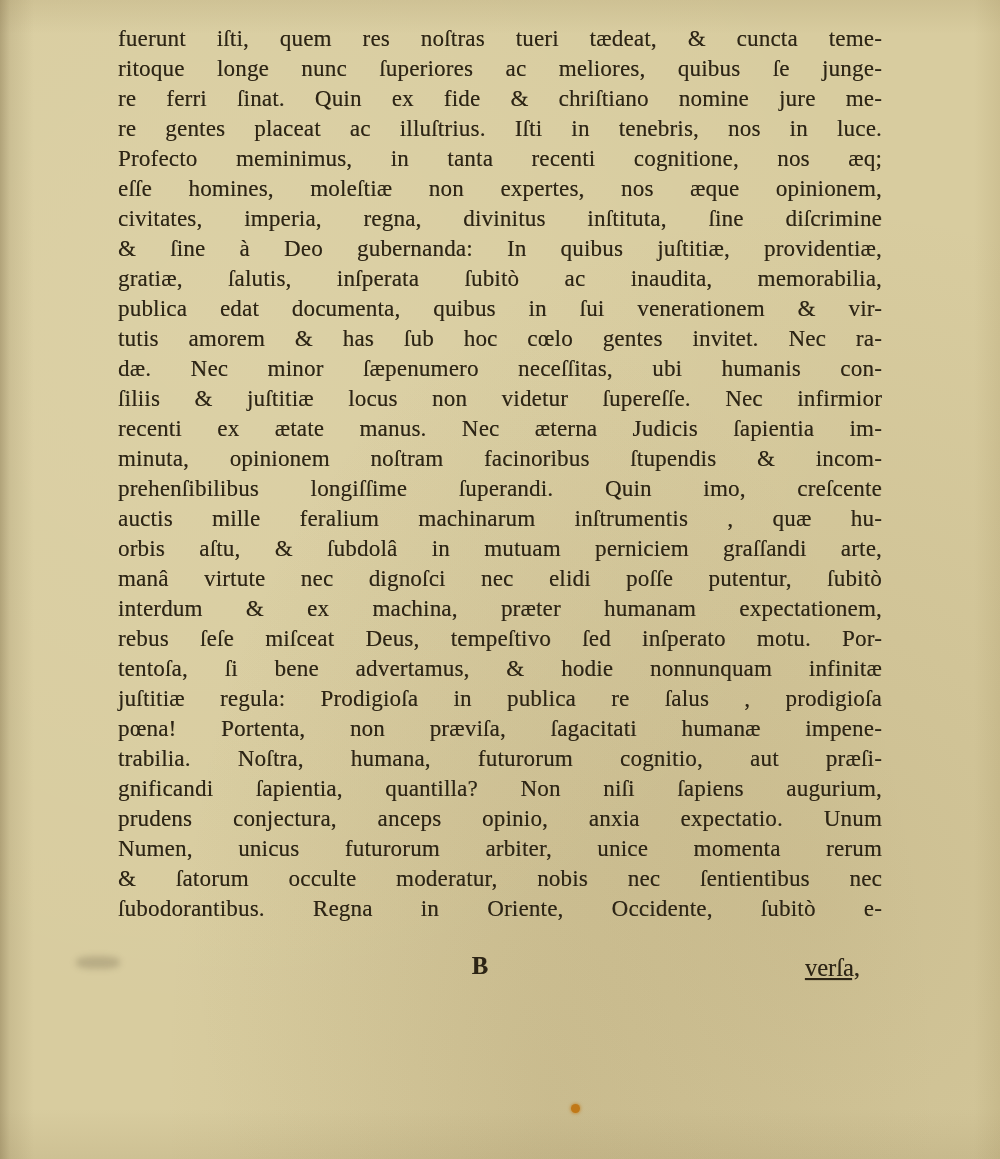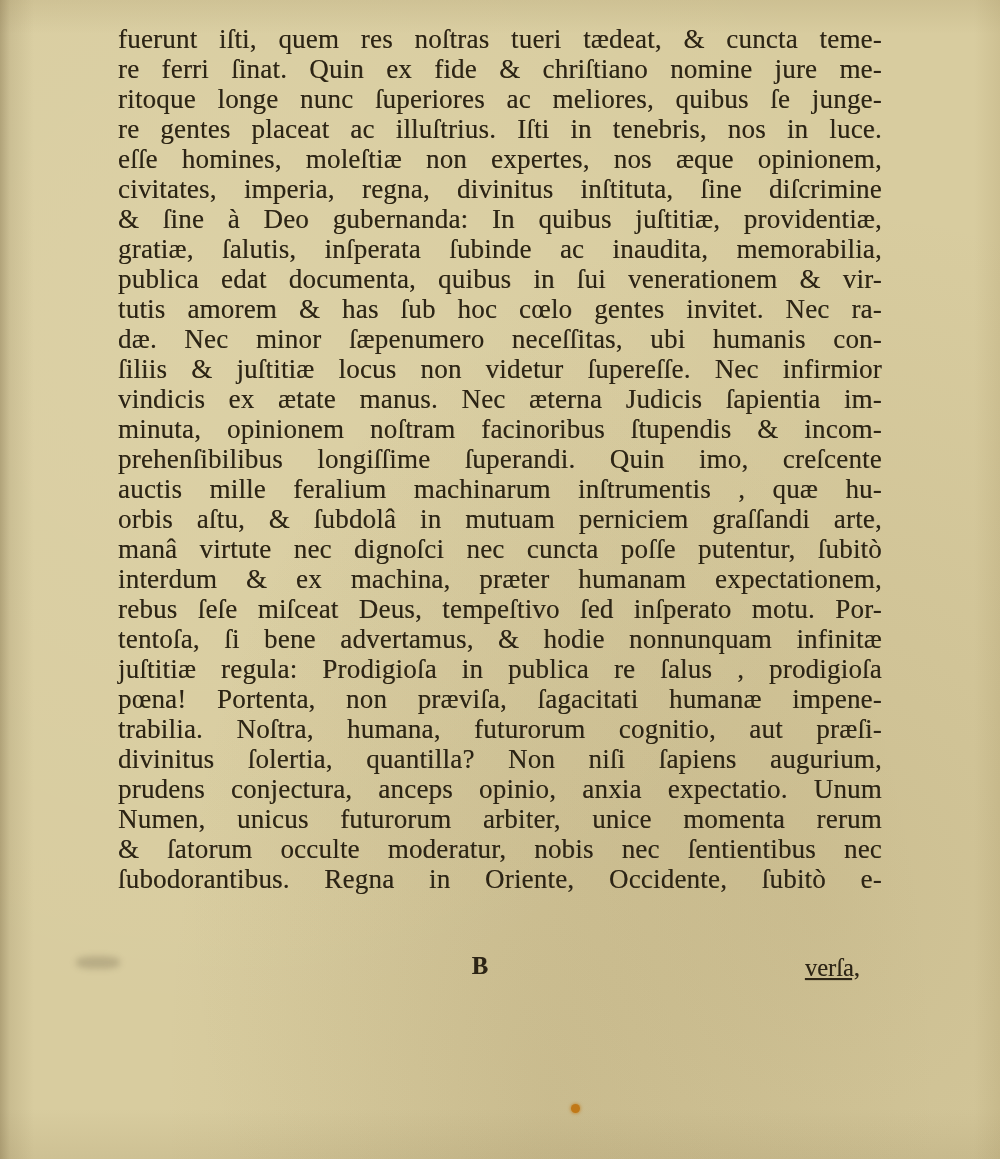--- a/index.html
+++ b/index.html
@@ -24,21 +24,21 @@
     color:#2c2415;
     overflow:hidden;
   }
   .textblock{
     position:absolute;
     left:118px;
     top:24px;
     width:764px;
   }
   .line{
-    font-size:27px;
+    font-size:23px;
     line-height:30px;
     letter-spacing:.2px;
     text-align:justify;
     text-align-last:justify;
     -moz-text-align-last:justify;
     text-shadow:0.3px 0.3px 0.5px rgba(45,35,18,.45);
     white-space:normal;
   }
   .footer{
     position:absolute;
@@ -84,44 +84,45 @@
     border-radius:40%;
   }
 </style>
 </head>
 <body>
 
 <div class="page">
 
   <div class="textblock">
       <div class="line">fuerunt iſti, quem res noſtras tueri tædeat, &amp; cuncta teme-</div>
+      <div class="line">ritoque longe nunc ſuperiores ac meliores, quibus ſe junge-</div>
       <div class="line">re ferri ſinat.  Quin ex fide &amp; chriſtiano nomine jure me-</div>
-      <div class="line">ritoque longe nunc ſuperiores ac meliores, quibus ſe junge-</div>
       <div class="line">re gentes placeat ac illuſtrius.  Iſti in tenebris, nos in luce.</div>
+      <div class="line">Profecto meminimus, in tanta recenti cognitione, nos æq;</div>
       <div class="line">eſſe homines, moleſtiæ non expertes, nos æque opinionem,</div>
       <div class="line">civitates, imperia, regna, divinitus inſtituta, ſine diſcrimine</div>
       <div class="line">&amp; ſine à Deo gubernanda: In quibus juſtitiæ, providentiæ,</div>
-      <div class="line">gratiæ, ſalutis, inſperata ſubinde ac inaudita, memorabilia,</div>
+      <div class="line">gratiæ, ſalutis, inſperata ſubitò ac inaudita, memorabilia,</div>
       <div class="line">publica edat documenta, quibus in ſui venerationem &amp; vir-</div>
       <div class="line">tutis amorem &amp; has ſub hoc cœlo gentes invitet.  Nec ra-</div>
       <div class="line">dæ.  Nec minor ſæpenumero neceſſitas, ubi humanis con-</div>
       <div class="line">ſiliis &amp; juſtitiæ locus non videtur ſupereſſe.  Nec infirmior</div>
-      <div class="line">vindicis ex ætate manus.  Nec æterna Judicis ſapientia im-</div>
+      <div class="line">recenti ex ætate manus.  Nec æterna Judicis ſapientia im-</div>
       <div class="line">minuta, opinionem noſtram facinoribus ſtupendis &amp; incom-</div>
       <div class="line">prehenſibilibus longiſſime ſuperandi.  Quin imo, creſcente</div>
       <div class="line">auctis mille feralium machinarum inſtrumentis , quæ hu-</div>
       <div class="line">orbis aſtu, &amp; ſubdolâ in mutuam perniciem graſſandi arte,</div>
-      <div class="line">manâ virtute nec dignoſci nec cuncta poſſe putentur, ſubitò</div>
+      <div class="line">manâ virtute nec dignoſci nec elidi poſſe putentur, ſubitò</div>
       <div class="line">interdum &amp; ex machina, præter humanam expectationem,</div>
       <div class="line">rebus ſeſe miſceat Deus, tempeſtivo ſed inſperato motu. Por-</div>
       <div class="line">tentoſa, ſi bene advertamus, &amp; hodie nonnunquam infinitæ</div>
       <div class="line">juſtitiæ regula: Prodigioſa in publica re ſalus , prodigioſa</div>
       <div class="line">pœna! Portenta, non præviſa, ſagacitati humanæ impene-</div>
       <div class="line">trabilia.  Noſtra, humana, futurorum cognitio, aut præſi-</div>
-      <div class="line">divinitus ſolertia, quantilla? Non niſi ſapiens augurium,</div>
+      <div class="line">gnificandi ſapientia, quantilla? Non niſi ſapiens augurium,</div>
       <div class="line">prudens conjectura, anceps opinio, anxia expectatio. Unum</div>
       <div class="line">Numen, unicus futurorum arbiter, unice momenta rerum</div>
       <div class="line">&amp; ſatorum occulte moderatur, nobis nec ſentientibus nec</div>
       <div class="line">ſubodorantibus.  Regna in Oriente, Occidente, ſubitò e-</div>
     </div>
 
   <div class="footer">
     <div class="sig">B</div>
     <div class="catchword">verſa,</div>
   </div>

